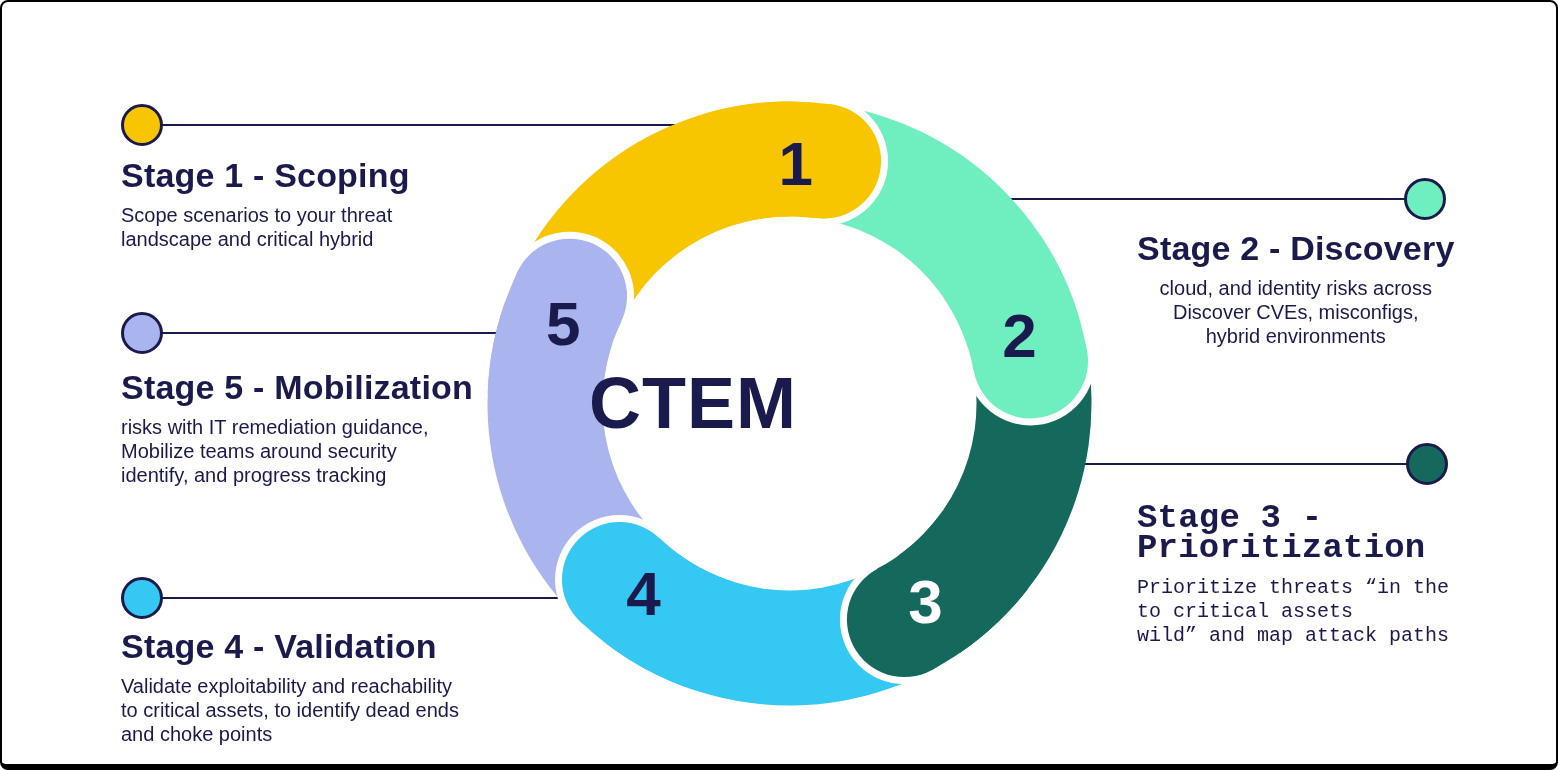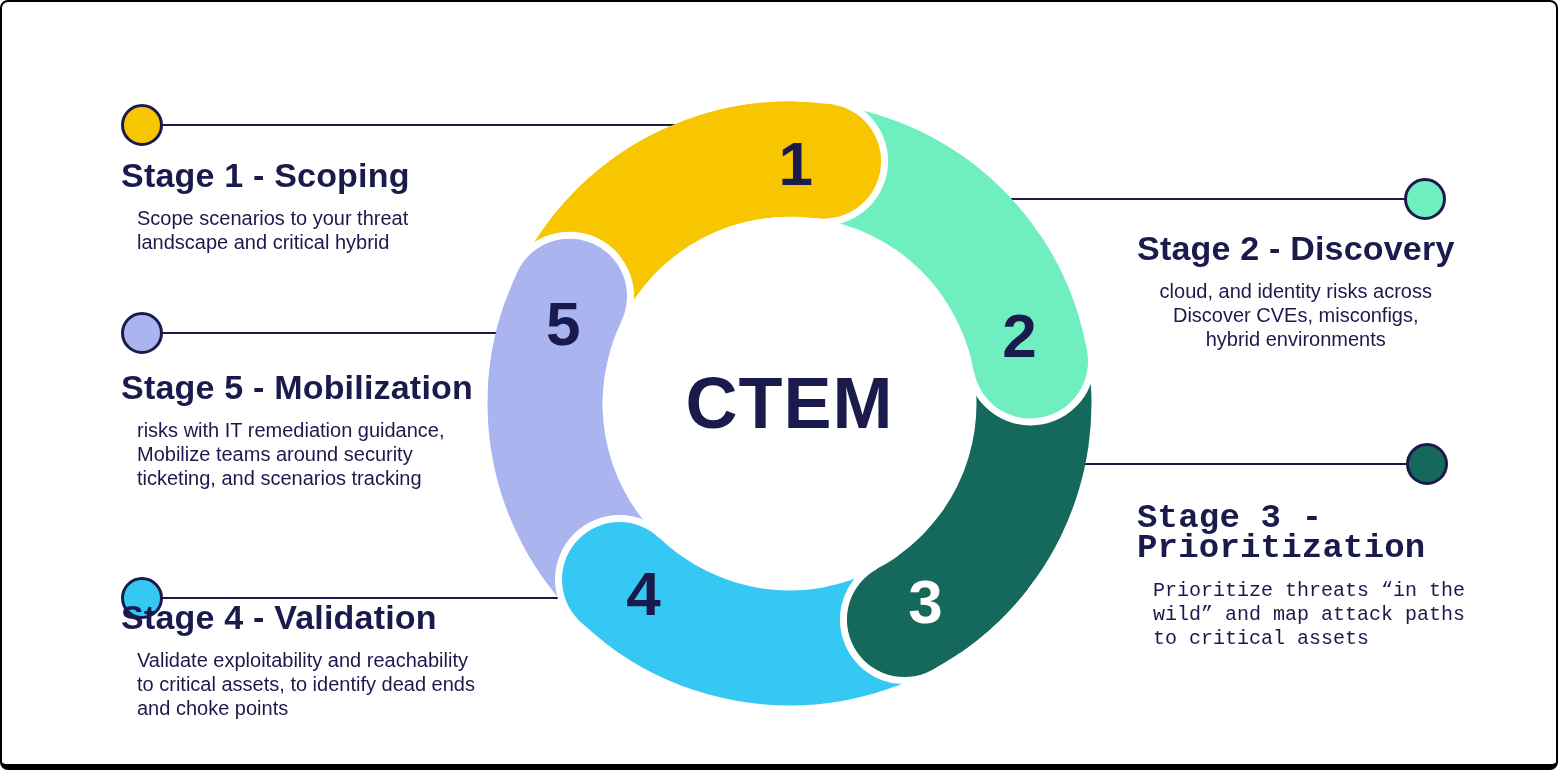--- a/index.html
+++ b/index.html
@@ -13,30 +13,30 @@
     border:2px solid #000;border-bottom-width:6px;border-radius:8px;
   }
   svg.diagram{position:absolute;left:0;top:0;}
   .cline{stroke:var(--navy);stroke-width:2;}
   .dot{stroke:var(--navy);stroke-width:3;}
   .dot1{fill:var(--stage1);} .dot2{fill:var(--stage2);} .dot3{fill:var(--stage3);}
   .dot4{fill:var(--stage4);} .dot5{fill:var(--stage5);}
   .ring-num{font-family:"Liberation Sans",sans-serif;font-size:62px;font-weight:700;}
   .stage{position:absolute;color:var(--navy);}
   .stage h2{margin:0 0 13px 0;font-size:34px;line-height:30px;font-weight:700;letter-spacing:0.2px;}
-  .stage p{margin:16px;}
+  .stage p{margin:0;}
   .stage .line{display:block;font-size:20px;line-height:24px;font-weight:400;}
   #stage1{left:119px;top:158px;}
   #stage2{left:1135px;top:231px;text-align:center;}
   #stage3{left:1135px;top:501px;font-family:Liberation Mono, monospace;}
-  #stage4{left:119px;top:600px;}
+  #stage4{left:119px;top:629px;}
   #stage5{left:119px;top:370px;}
   .center-label{
     position:absolute;left:587px;top:351px;width:401px;height:101px;line-height:101px;
-    text-align:center;font-size:72px;font-weight:700;letter-spacing:1px;color:var(--navy);
+    text-align:left;font-size:72px;font-weight:700;letter-spacing:1px;color:var(--navy);
   }
 </style>
 </head>
 <body>
 
 <div class="frame">
 
   <svg class="diagram" width="1558" height="770" viewBox="0 0 1558 770">
     <g>
       <line class="cline" x1="160" y1="123" x2="735" y2="123"></line>
@@ -95,36 +95,36 @@
       <span class="line">cloud, and identity risks across</span>
       <span class="line">Discover CVEs, misconfigs,</span>
       <span class="line">hybrid environments</span>
     </p>
   </div>
 
   <div class="stage" id="stage3">
     <h2>Stage 3 - Prioritization</h2>
     <p>
       <span class="line">Prioritize threats “in the</span>
+      <span class="line">to critical assets</span>
       <span class="line">wild” and map attack paths</span>
-      <span class="line">to critical assets</span>
     </p>
   </div>
 
   <div class="stage" id="stage4">
     <h2>Stage 4 - Validation</h2>
     <p>
       <span class="line">Validate exploitability and reachability</span>
       <span class="line">to critical assets, to identify dead ends</span>
       <span class="line">and choke points</span>
     </p>
   </div>
 
   <div class="stage" id="stage5">
     <h2>Stage 5 - Mobilization</h2>
     <p>
       <span class="line">risks with IT remediation guidance,</span>
       <span class="line">Mobilize teams around security</span>
-      <span class="line">ticketing, and scenarios tracking</span>
+      <span class="line">identify, and progress tracking</span>
     </p>
   </div>
 
 </div>
 
 </body></html>

